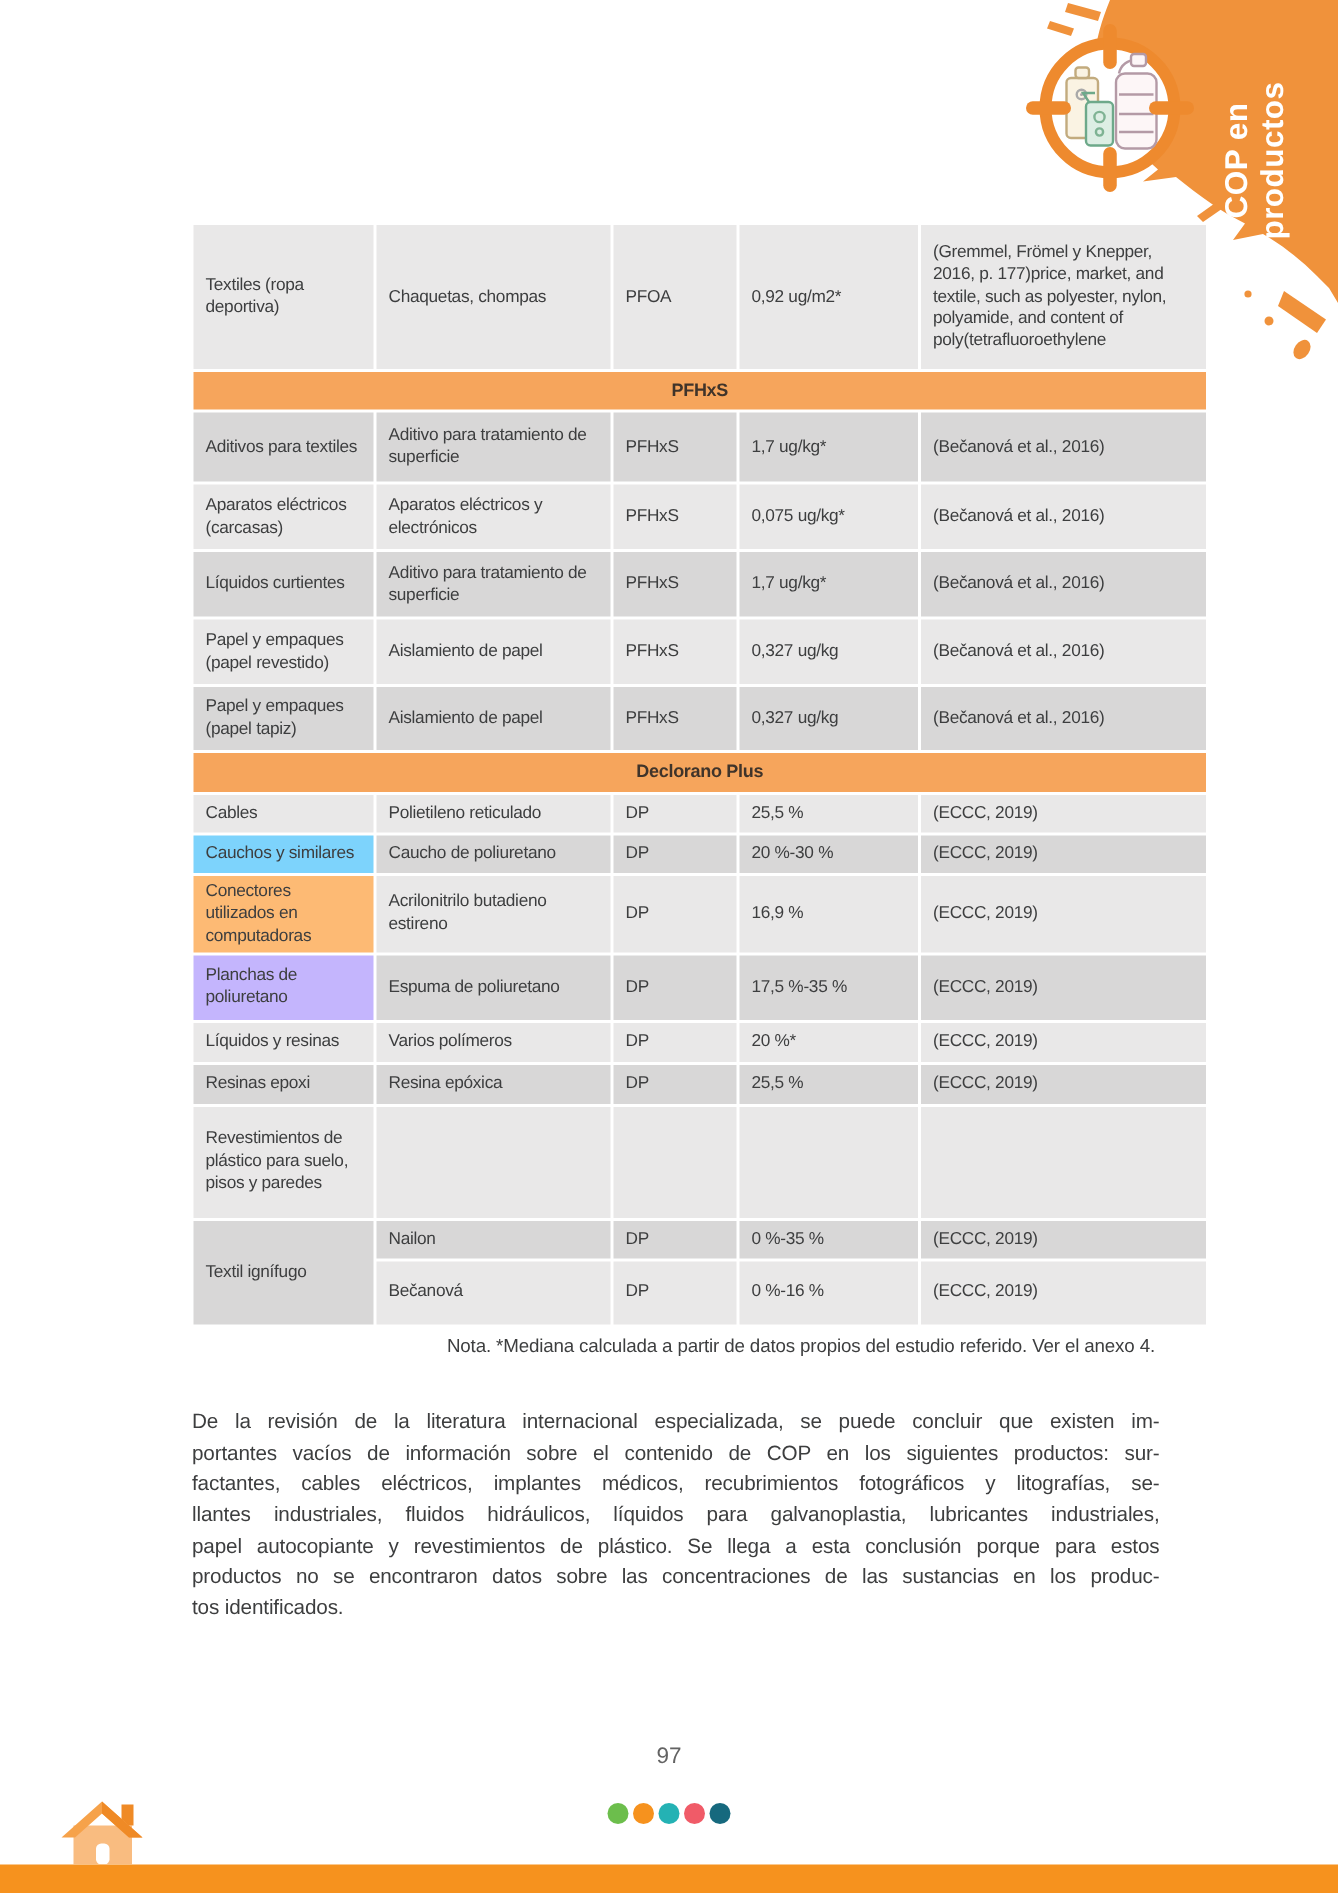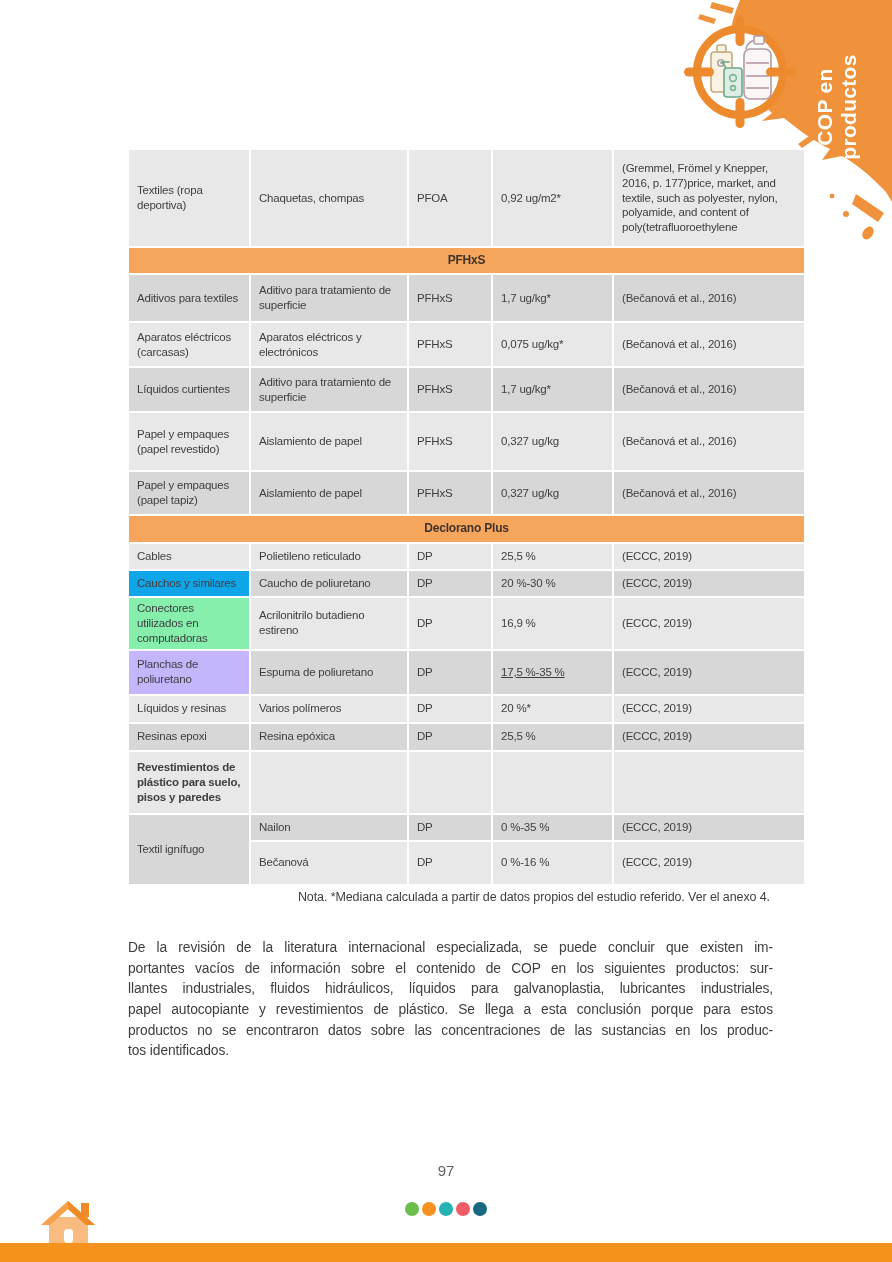--- a/index.html
+++ b/index.html
@@ -151,21 +151,21 @@
           <td style="background: rgb(233, 232, 232);">0,075 ug/kg*</td>
           <td style="background: rgb(233, 232, 232);">(Bečanová et al., 2016)</td>
         </tr>
         <tr style="height: 43px;">
           <td style="background: rgb(216, 215, 215);">Líquidos curtientes</td>
           <td style="background: rgb(216, 215, 215);">Aditivo para tratamiento de superficie</td>
           <td style="background: rgb(216, 215, 215);">PFHxS</td>
           <td style="background: rgb(216, 215, 215);">1,7 ug/kg*</td>
           <td style="background: rgb(216, 215, 215);">(Bečanová et al., 2016)</td>
         </tr>
-        <tr style="height: 57px; padding-left: 48px;">
+        <tr style="height: 43px; padding-left: 48px;">
           <td style="background: rgb(233, 232, 232);">Papel y empaques (papel revestido)</td>
           <td style="background: rgb(233, 232, 232);">Aislamiento de papel</td>
           <td style="background: rgb(233, 232, 232);">PFHxS</td>
           <td style="background: rgb(233, 232, 232);">0,327 ug/kg</td>
           <td style="background: rgb(233, 232, 232);">(Bečanová et al., 2016)</td>
         </tr>
         <tr style="height: 42px;">
           <td style="background: rgb(216, 215, 215);">Papel y empaques (papel tapiz)</td>
           <td style="background: rgb(216, 215, 215);">Aislamiento de papel</td>
           <td style="background: rgb(216, 215, 215);">PFHxS</td>
@@ -176,55 +176,55 @@
           <td colspan="5" class="band" style="background: rgb(246, 165, 92);">Declorano Plus</td>
         </tr>
         <tr style="height: 25px;">
           <td style="background: rgb(233, 232, 232);">Cables</td>
           <td style="background: rgb(233, 232, 232);">Polietileno reticulado</td>
           <td style="background: rgb(233, 232, 232);">DP</td>
           <td style="background: rgb(233, 232, 232);">25,5 %</td>
           <td style="background: rgb(233, 232, 232);">(ECCC, 2019)</td>
         </tr>
         <tr style="height: 25px;">
-          <td style="background: #0ea5e9;">Cauchos y similares</td>
+          <td style="background: #7dd3fc;">Cauchos y similares</td>
           <td style="background: rgb(216, 215, 215);">Caucho de poliuretano</td>
           <td style="background: rgb(216, 215, 215);">DP</td>
           <td style="background: rgb(216, 215, 215);">20 %-30 %</td>
           <td style="background: rgb(216, 215, 215);">(ECCC, 2019)</td>
         </tr>
         <tr style="height: 43px;">
-          <td style="background: #86efac;">Conectores utilizados en computadoras</td>
+          <td style="background: #fdba74;">Conectores utilizados en computadoras</td>
           <td style="background: rgb(233, 232, 232);">Acrilonitrilo butadieno estireno</td>
           <td style="background: rgb(233, 232, 232);">DP</td>
           <td style="background: rgb(233, 232, 232);">16,9 %</td>
           <td style="background: rgb(233, 232, 232);">(ECCC, 2019)</td>
         </tr>
         <tr style="height: 43px;">
           <td style="background: #c4b5fd;">Planchas de poliuretano</td>
           <td style="background: rgb(216, 215, 215);">Espuma de poliuretano</td>
           <td style="background: rgb(216, 215, 215);">DP</td>
-          <td style="background: rgb(216, 215, 215); text-decoration: underline;">17,5 %-35 %</td>
+          <td style="background: rgb(216, 215, 215);">17,5 %-35 %</td>
           <td style="background: rgb(216, 215, 215);">(ECCC, 2019)</td>
         </tr>
         <tr style="height: 26px;">
           <td style="background: rgb(233, 232, 232);">Líquidos y resinas</td>
           <td style="background: rgb(233, 232, 232);">Varios polímeros</td>
           <td style="background: rgb(233, 232, 232);">DP</td>
           <td style="background: rgb(233, 232, 232);">20 %*</td>
           <td style="background: rgb(233, 232, 232);">(ECCC, 2019)</td>
         </tr>
         <tr style="height: 26px;">
           <td style="background: rgb(216, 215, 215);">Resinas epoxi</td>
           <td style="background: rgb(216, 215, 215);">Resina epóxica</td>
           <td style="background: rgb(216, 215, 215);">DP</td>
           <td style="background: rgb(216, 215, 215);">25,5 %</td>
           <td style="background: rgb(216, 215, 215);">(ECCC, 2019)</td>
         </tr>
-        <tr style="height: 61px; font-weight: bold;">
+        <tr style="height: 74px;">
           <td style="background: rgb(233, 232, 232);">Revestimientos de plástico para suelo, pisos y paredes</td>
           <td style="background: rgb(233, 232, 232);"></td>
           <td style="background: rgb(233, 232, 232);"></td>
           <td style="background: rgb(233, 232, 232);"></td>
           <td style="background: rgb(233, 232, 232);"></td>
         </tr>
         <tr style="height: 25px;">
           <td rowspan="2" style="background: rgb(216, 215, 215);">Textil ignífugo</td>
           <td style="background: rgb(216, 215, 215);">Nailon</td>
           <td style="background: rgb(216, 215, 215);">DP</td>
@@ -238,20 +238,21 @@
           <td style="background: rgb(233, 232, 232);">(ECCC, 2019)</td>
         </tr>
       </tbody>
   </table>
 
   <div class="table-note">Nota. *Mediana calculada a partir de datos propios del estudio referido. Ver el anexo 4.</div>
 
   <div class="body-paragraph">
       <div class="para-line">De la revisión de la literatura internacional especializada, se puede concluir que existen im-</div>
       <div class="para-line">portantes vacíos de información sobre el contenido de COP en los siguientes productos: sur-</div>
+      <div class="para-line">factantes, cables eléctricos, implantes médicos, recubrimientos fotográficos y litografías, se-</div>
       <div class="para-line">llantes industriales, fluidos hidráulicos, líquidos para galvanoplastia, lubricantes industriales,</div>
       <div class="para-line">papel autocopiante y revestimientos de plástico. Se llega a esta conclusión porque para estos</div>
       <div class="para-line">productos no se encontraron datos sobre las concentraciones de las sustancias en los produc-</div>
       <div class="para-line last">tos identificados.</div>
     </div>
 
   <div class="page-number">97</div>
   <div class="footer-dots"><span style="background: rgb(108, 190, 76);"></span><span style="background: rgb(246, 146, 30);"></span><span style="background: rgb(36, 178, 180);"></span><span style="background: rgb(240, 91, 104);"></span><span style="background: rgb(22, 105, 126);"></span></div>
 
   <svg id="home-svg" viewBox="0 0 64 44">

